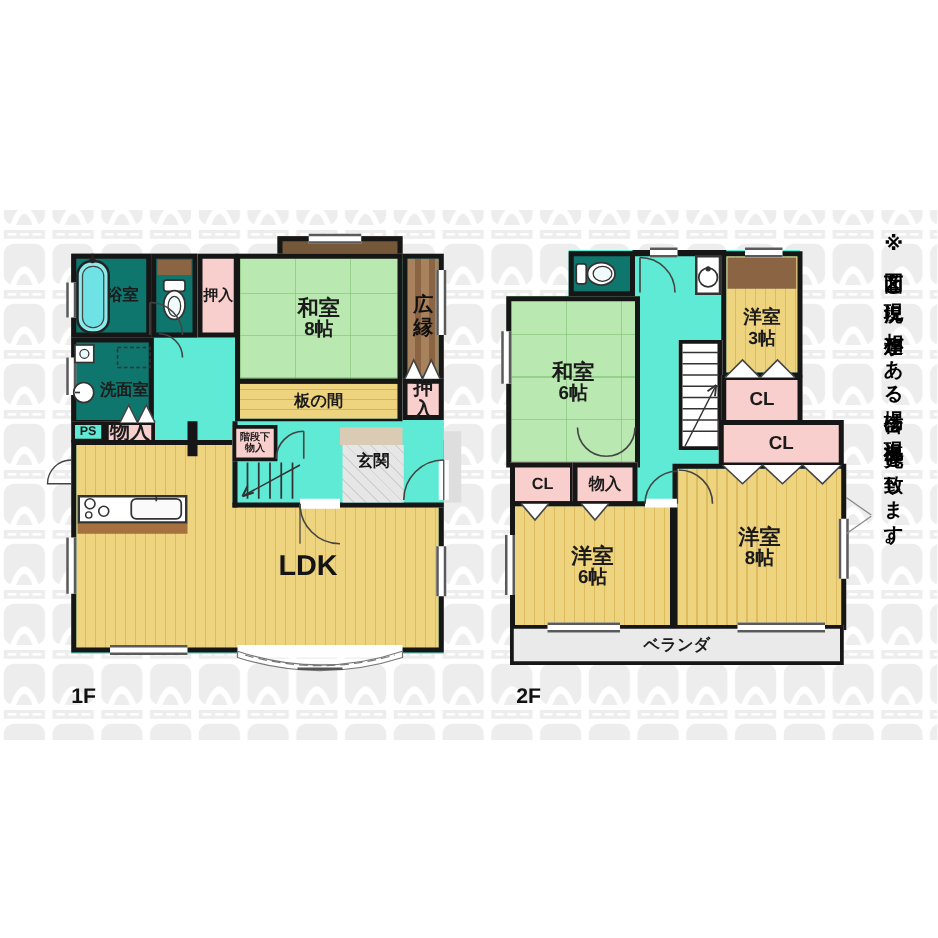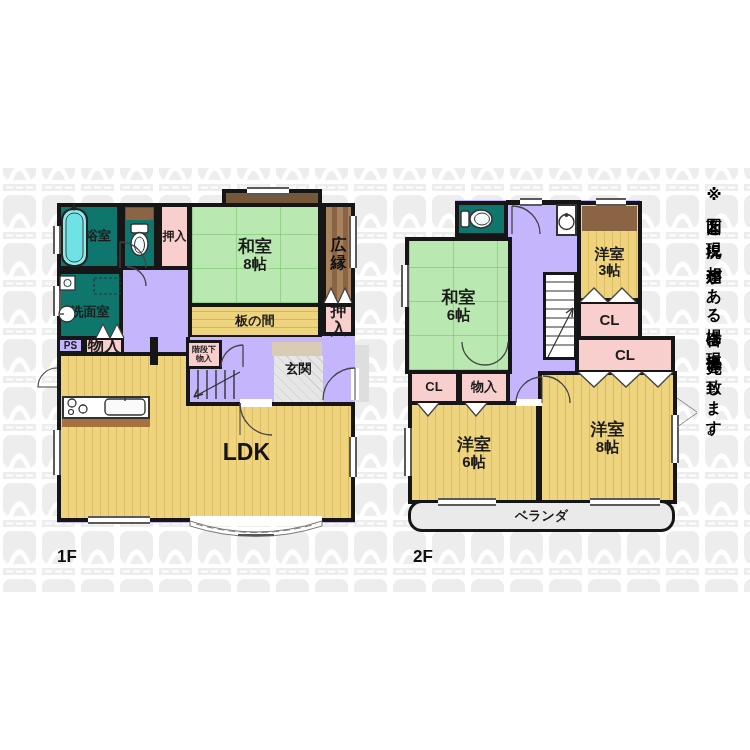--- a/index.html
+++ b/index.html
@@ -14,22 +14,22 @@
       repeating-linear-gradient(0deg, rgba(120,190,110,.55) 0 1px, transparent 1px 34px),
       #b9e8b0;}
   .floorV{background:repeating-linear-gradient(90deg,#eed47e 0 7px,#ddbb60 7px 8px);}
   .floorH{background:repeating-linear-gradient(0deg,#eed47e 0 7px,#d8b45a 7px 8px);}
   .pink{background:#f9cfcd;}
   .cyan{background:#0f766e;}
   .hiroenbg{background:repeating-linear-gradient(90deg,#a8825d 0 6px,#8a6443 6px 11px);}
   .brown{background:#8a6443;}
   .darkbrown{background:#75573a;}
   .hatch{background:repeating-linear-gradient(45deg,#e6e6e6 0 6px,#d2d2d2 6px 7px);}
-  .balcony{background:#eaeaea;border-radius:14px;}
-  .whitebase{background:#c4b5fd;}
+  .balcony{background:#eaeaea;}
+  .whitebase{background:#5eead4;}
   .wall{background:#161616;}
   .winH{position:absolute;box-sizing:border-box;background:#fff;border-top:2px solid #5a5a5a;border-bottom:2px solid #5a5a5a;height:8px;}
   .winV{position:absolute;box-sizing:border-box;background:#fff;border-left:2px solid #5a5a5a;border-right:2px solid #5a5a5a;width:8px;}
   .floor-tag{position:absolute;font-weight:bold;font-size:17px;color:#111;}
   .note{position:absolute;writing-mode:vertical-rl;text-orientation:upright;
         font-size:15.5px;font-weight:bold;letter-spacing:2px;color:#000;}
   .sm8{font-size:8px;} .sm10{font-size:10px;} .sm11{font-size:16px;}
   .sm12{font-size:12px;} .sm13{font-size:13px;} .sm15{font-size:15px;} .sm17{font-size:17px;}
   svg{position:absolute;left:0;top:0;}
 </style>
@@ -79,21 +79,21 @@
   </div>
 
   <div class="room floorH sm13" style="left:188px;top:303px;width:134px;height:36px;">
     <span>板の間</span>
   </div>
 
   <div class="room pink sm11" style="left:322px;top:303px;width:33px;height:33px;">
     <span>押入</span>
   </div>
 
-  <div class="room cyan sm13" style="left:57px;top:270px;width:66px;height:70px;">
+  <div class="room cyan sm13" style="left:57px;top:270px;width:66px;height:70px;align-items:flex-end;">
     <span style="margin-top:14px;">洗面室</span>
   </div>
 
   <div class="room whitebase sm10" style="left:57px;top:337px;width:27px;height:17px;border-width:3px;">
     <span>PS</span>
   </div>
 
   <div class="room pink sm11" style="left:84px;top:337px;width:40px;height:18px;border-width:3px;">
     <span>物入</span>
   </div>

